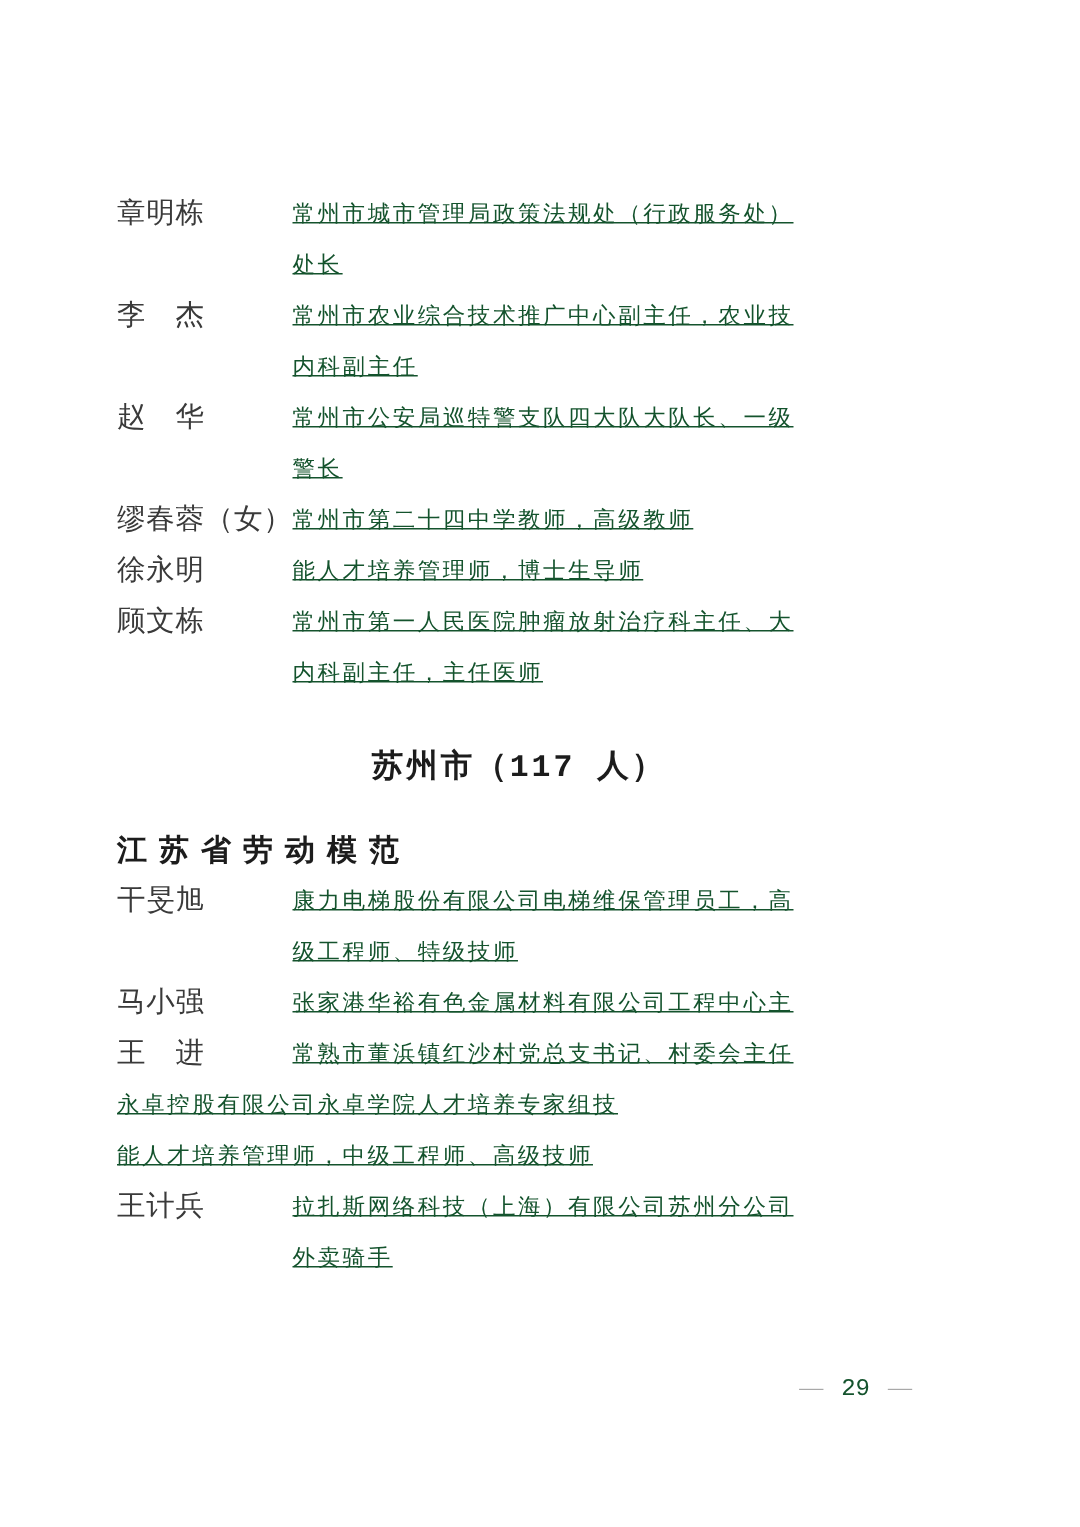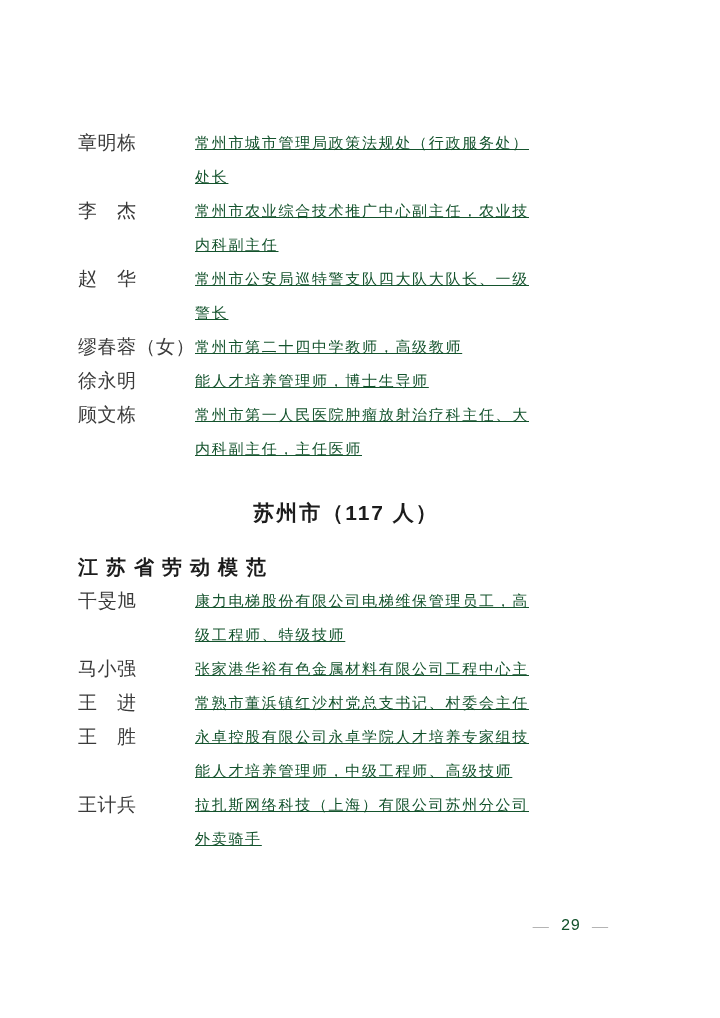--- a/index.html
+++ b/index.html
@@ -35,21 +35,21 @@
     font-size: 15px;
     line-height: 34px;
     letter-spacing: 1.7px;
     white-space: nowrap;
     color: #14532d;
     text-decoration: underline;
   }
   .city-heading {
     margin-top: 30px;
     text-align: center;
-    font-family: Liberation Sans, sans-serif;
+    font-family: Liberation Mono, monospace;
     font-weight: bold;
     font-size: 21px;
     line-height: 34px;
     letter-spacing: 2px;
     color: #1c1c1c;
   }
   .award-heading {
     margin-top: 20px;
     font-family: "Liberation Sans", sans-serif;
     font-weight: bold;
@@ -138,21 +138,20 @@
             <div class="line">张家港华裕有色金属材料有限公司工程中心主</div>
           </div>
         </div>
         <div class="row">
           <div class="name">王　进</div>
           <div class="desc">
             <div class="line">常熟市董浜镇红沙村党总支书记、村委会主任</div>
           </div>
         </div>
         <div class="row">
-          <div class="name">王　胜</div>
           <div class="desc">
             <div class="line">永卓控股有限公司永卓学院人才培养专家组技</div>
             <div class="line">能人才培养管理师，中级工程师、高级技师</div>
           </div>
         </div>
         <div class="row">
           <div class="name">王计兵</div>
           <div class="desc">
             <div class="line">拉扎斯网络科技（上海）有限公司苏州分公司</div>
             <div class="line">外卖骑手</div>

